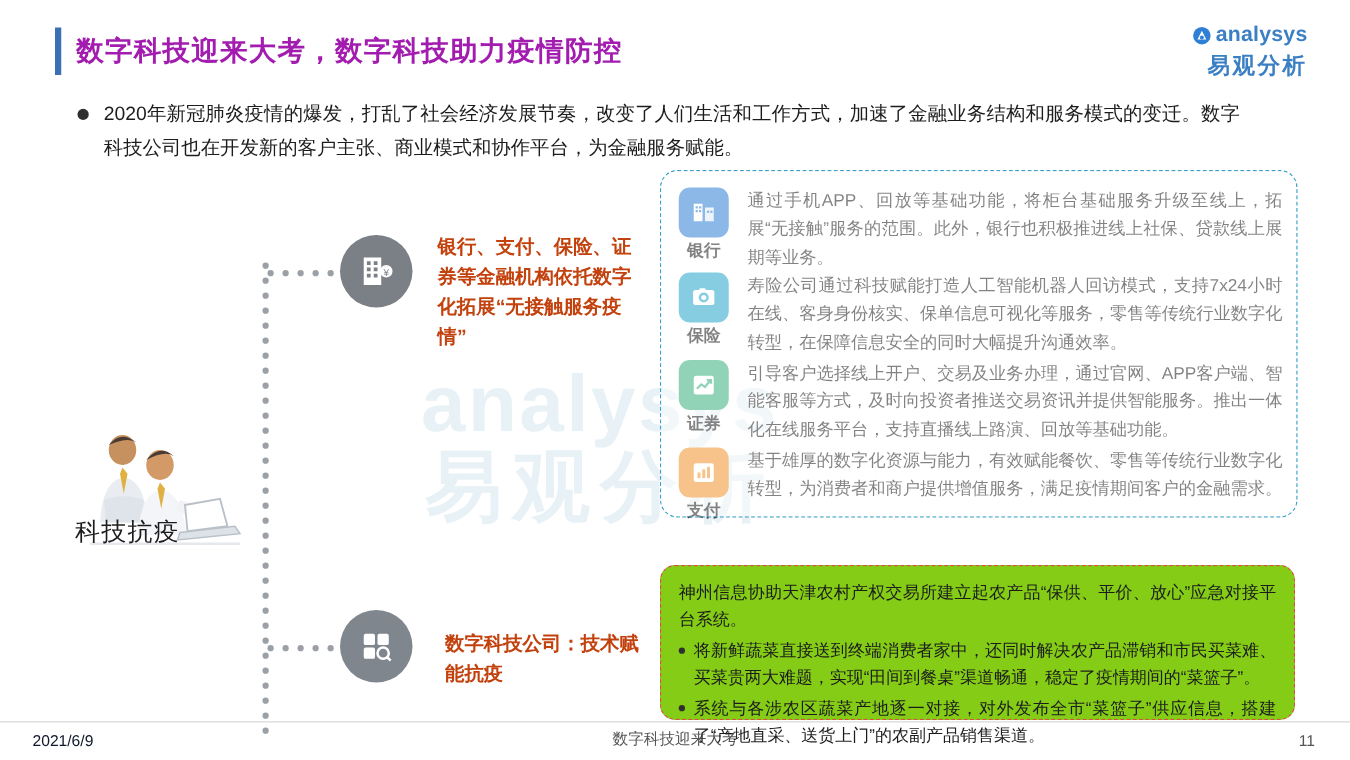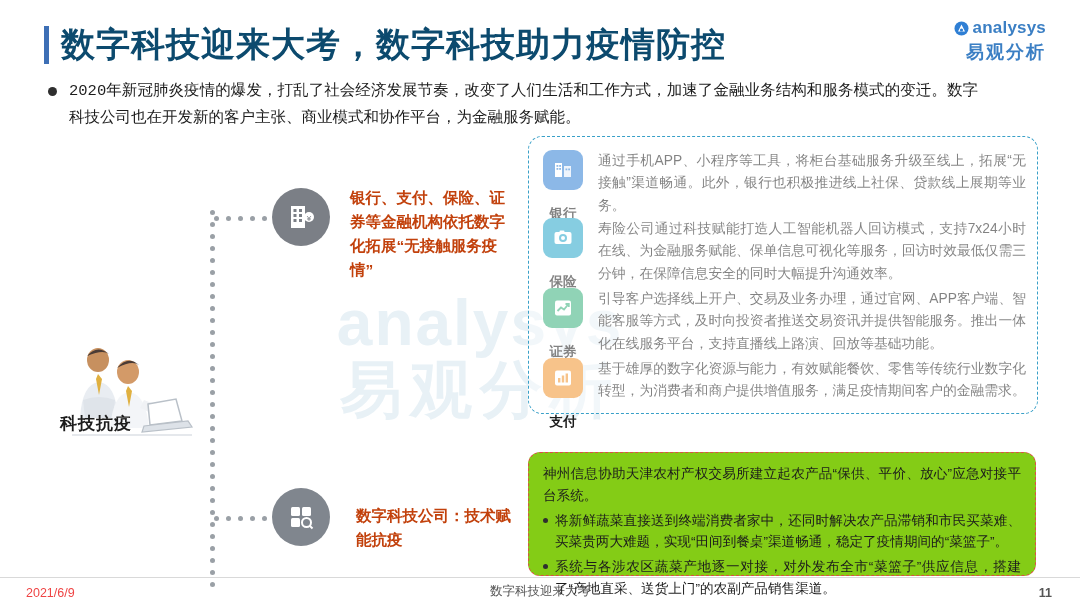--- a/index.html
+++ b/index.html
@@ -52,23 +52,23 @@
     align-items: center;
     z-index: 4;
   }
   .title-rule {
     width: 5px;
     height: 38px;
     background: #3d6fb5;
     margin-right: 12px;
   }
   .slide-title {
-    font-size: 34px;
+    font-size: 22px;
     font-weight: bold;
-    color: #0c4a6e;
+    color: #a21caf;
     letter-spacing: 1px;
     white-space: nowrap;
   }
 
   
   .logo {
     position: absolute;
     right: 34px;
     top: 18px;
     text-align: right;
@@ -94,26 +94,25 @@
     font-size: 18px;
     font-weight: bold;
     color: #3b7fc4;
     letter-spacing: 2px;
     margin-top: 2px;
   }
 
   
   .intro {
     position: absolute;
-    left: 48px;
+    left: 62px;
     top: 78px;
     width: 930px;
     z-index: 3;
     display: flex;
-    font-family: Liberation Mono, monospace;
   }
   .intro-bullet {
     width: 9px;
     height: 9px;
     border-radius: 50%;
     background: #2f2f2f;
     margin-top: 9px;
     margin-right: 12px;
     flex: 0 0 auto;
   }
@@ -130,22 +129,22 @@
     left: 52px;
     top: 338px;
     width: 150px;
     height: 110px;
     z-index: 3;
   }
   .persona-label {
     position: absolute;
     left: 60px;
     top: 412px;
-    font-size: 17px;
-    font-weight: bold;
+    font-size: 20px;
+    font-weight: normal;
     color: #1c1c1c;
     letter-spacing: 1px;
     z-index: 3;
   }
 
   
   .dots {
     position: absolute;
     z-index: 2;
     display: flex;
@@ -221,21 +220,21 @@
     border-radius: 9px;
     display: flex;
     align-items: center;
     justify-content: center;
     margin: 0 auto;
   }
   .row-icon-label {
     font-size: 13.5px;
     font-weight: bold;
     color: #1c1c1c;
-    margin-top: 15px;
+    margin-top: 2px;
     white-space: nowrap;
   }
   .row-text {
     font-size: 13.8px;
     line-height: 1.62;
     color: #1c1c1c;
     text-align: justify;
     padding-left: 12px;
   }
 
@@ -286,38 +285,37 @@
     bottom: 30px;
     width: 1080px;
     height: 1px;
     background: #d9d9d9;
   }
   .footer-date {
     position: absolute;
     left: 26px;
     bottom: 8px;
     font-size: 12.5px;
-    color: #ef4444;
+    color: #0f172a;
   }
   .footer-center {
     position: absolute;
     left: 0;
     bottom: 8px;
     width: 1080px;
     text-align: center;
     font-size: 12.5px;
     color: #555;
   }
   .footer-page {
     position: absolute;
     right: 28px;
     bottom: 8px;
     font-size: 12.5px;
     color: #555;
-    font-weight: bold;
   }
 </style>
 </head>
 <body>
 
 <div class="slide">
 
   <div class="watermark">
     <div class="wm1">analysys</div>
     <div class="wm2">易观分析</div>
@@ -465,36 +463,36 @@
           <rect x="4.5" y="6" width="1.8" height="1.8" fill="#2f7fd4"></rect>
           <rect x="7.2" y="6" width="1.8" height="1.8" fill="#2f7fd4"></rect>
           <rect x="4.5" y="9" width="1.8" height="1.8" fill="#2f7fd4"></rect>
           <rect x="7.2" y="9" width="1.8" height="1.8" fill="#2f7fd4"></rect>
           <rect x="13.5" y="9.5" width="1.8" height="1.8" fill="#2f7fd4"></rect>
           <rect x="16.2" y="9.5" width="1.8" height="1.8" fill="#2f7fd4"></rect>
         </svg>
       </div>
       <div class="row-icon-label">银行</div>
     </div>
-    <div class="row-text">通过手机APP、小程序等工具，将柜台基础服务升级至线上，拓展“无接触”渠道畅通。此外，银行也积极推进线上社保、贷款线上展期等业务。</div>
+    <div class="row-text">通过手机APP、回放等基础功能，将柜台基础服务升级至线上，拓展“无接触”服务的范围。此外，银行也积极推进线上社保、贷款线上展期等业务。</div>
   </div>
 
   <div class="row" style="left:540px; top:218px; width:486px;">
     <div class="row-icon">
       <div class="sq" style="background:#23a5c9;">
         <svg width="22" height="22" viewBox="0 0 22 22">
           <rect x="2.5" y="5" width="17" height="12" rx="2" fill="#ffffff"></rect>
           <circle cx="11" cy="11" r="4" fill="#23a5c9"></circle>
           <circle cx="11" cy="11" r="2" fill="#ffffff"></circle>
           <rect x="7.5" y="3.5" width="5" height="2" rx="1" fill="#ffffff"></rect>
         </svg>
       </div>
       <div class="row-icon-label">保险</div>
     </div>
-    <div class="row-text">寿险公司通过科技赋能打造人工智能机器人回访模式，支持7x24小时在线、为金融服务赋能、保单信息可视化等服务，回访时效最低仅需三分钟，在保障信息安全的同时大幅提升沟通效率。</div>
+    <div class="row-text">寿险公司通过科技赋能打造人工智能机器人回访模式，支持7x24小时在线、客身身份核实、保单信息可视化等服务，零售等传统行业数字化转型，在保障信息安全的同时大幅提升沟通效率。</div>
   </div>
 
   <div class="row" style="left:540px; top:288px; width:486px;">
     <div class="row-icon">
       <div class="sq" style="background:#35b07a;">
         <svg width="22" height="22" viewBox="0 0 22 22">
           <rect x="3" y="3.5" width="16" height="15" rx="2" fill="#ffffff"></rect>
           <polyline points="5.5,14 9,10.5 12,12.5 16.5,7" fill="none" stroke="#35b07a" stroke-width="1.8"></polyline>
           <polyline points="13.5,7 16.8,7 16.8,10" fill="none" stroke="#35b07a" stroke-width="1.8"></polyline>
         </svg>

